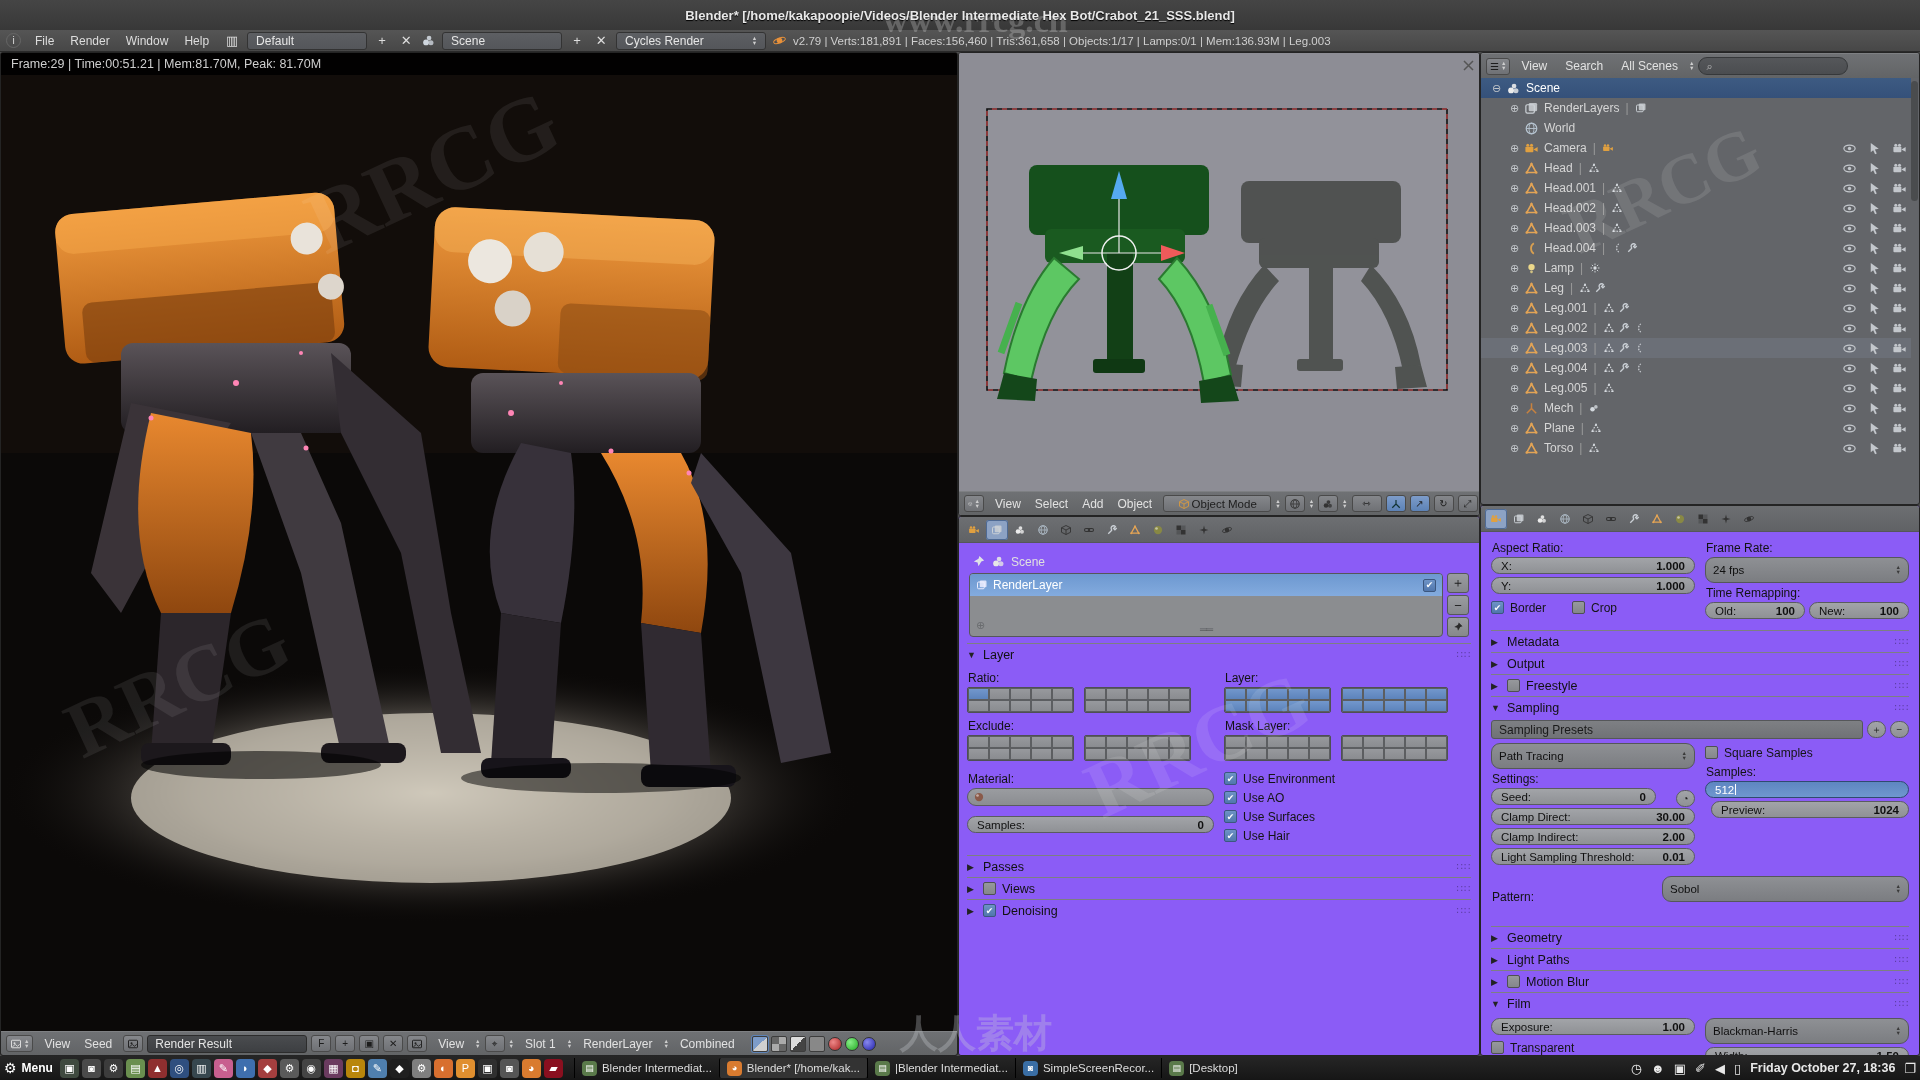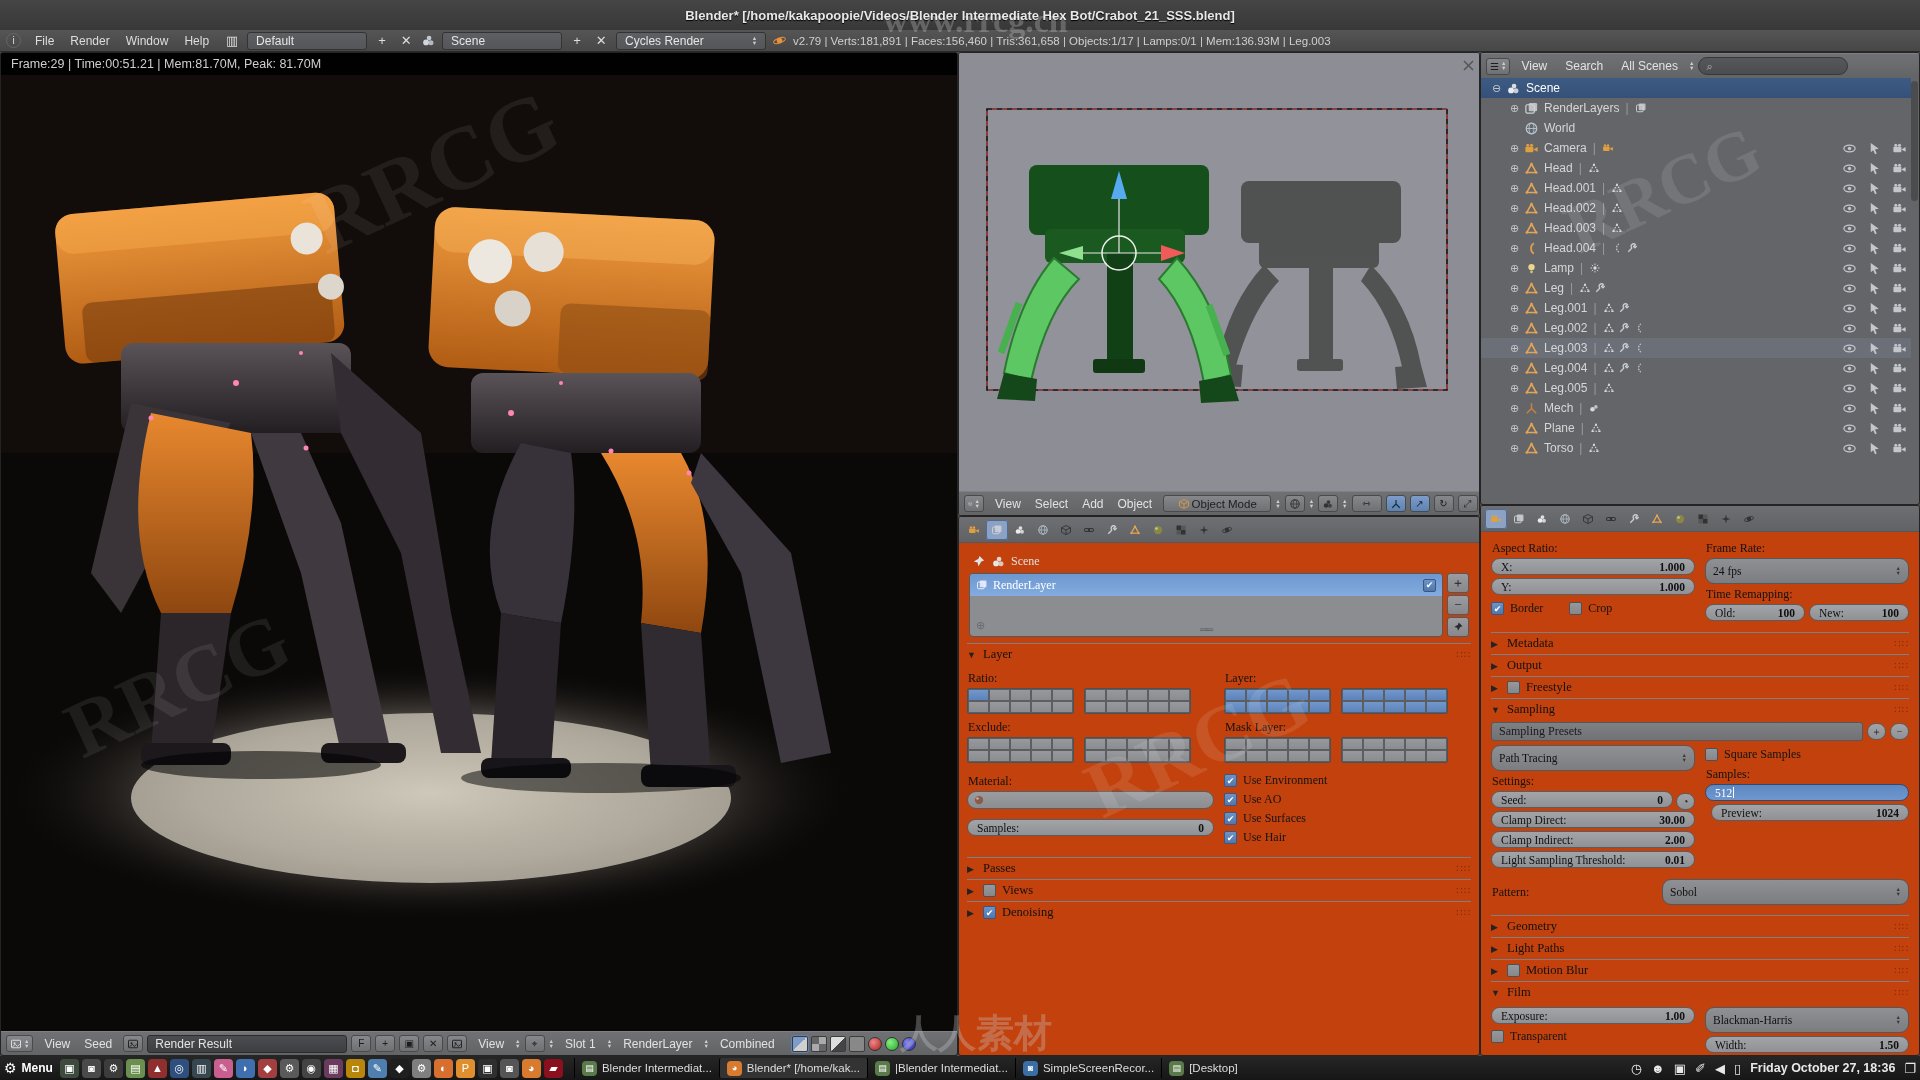--- a/index.html
+++ b/index.html
@@ -34,21 +34,21 @@
   #image-editor .hdr { position:absolute; left:0; bottom:0; width:100%; height:24px; }
   .darkfield { background:linear-gradient(#4a4c4f,#3d3f42); border:1px solid #2c2c2c; border-radius:3px; height:18px; display:flex; align-items:center; padding:0 7px; color:#e4e4e4; font-size:12px; }
   .chanbtn { width:16px; height:16px; border-radius:2px; border:1px solid #3c3c3c; }
   .chanball { width:14px; height:14px; border-radius:50%; border:1px solid #333; }
 
   
   #viewport { left:958px; top:52px; width:522px; height:464px; background:#8b8b93; }
   #viewport .hdr { position:absolute; left:0; bottom:0; width:100%; height:24px; }
 
   
-  .props { background:#c2410c; color:#1a1a1a; font-size:12px;font-family:Liberation Serif, serif; }
+  .props { background:#8b5cf6; color:#1a1a1a; font-size:12px; }
   .ptabs { height:26px; background:linear-gradient(#6d6f72,#606265); border-bottom:1px solid #55575a; display:flex; align-items:center; gap:1px; padding:0 4px; }
   .ptab { width:22px; height:20px; border-radius:3px; display:flex; align-items:center; justify-content:center; }
   .ptab.active { background:#8ca2c4; box-shadow:inset 0 0 0 1px #4f6a93; }
   .pbody { padding:6px 8px 0 8px; }
   .phead { height:22px; display:flex; align-items:center; gap:6px; color:#111; font-size:12.5px; border-top:1px solid #7d7f82; }
   .phead .tri { font-size:9px; color:#222; width:10px; }
   .phead .dots { margin-left:auto; color:rgba(0,0,0,.35); letter-spacing:1px; font-size:10px; }
   .label { color:#121212; font-size:12px; margin:3px 0 2px 1px; }
   .num { background:linear-gradient(#a2a4a8,#8f9195); border:1px solid #5a5c5f; border-radius:9px; height:17px; display:flex; align-items:center; justify-content:space-between; padding:0 9px; color:#101010; font-size:11.5px; margin-bottom:3px; }
   .num .v { font-weight:bold; }
@@ -345,21 +345,21 @@
         </span>
       <span id="imged-menus" class="row" style="height:100%">
           <span class="menu-item">View</span>
           <span class="menu-item">Seed</span>
         </span>
       <span class="hbtn">
           <svg class="ic12" style="color:#222">
             <use href="#i-image"></use>
           </svg>
         </span>
-      <span class="darkfield" style="width:200px">
+      <span class="darkfield" style="width:160px">
           <span>Render Result</span>
         </span>
       <span class="hbtn">F</span>
       <span class="hbtn">+</span>
       <span class="hbtn">▣</span>
       <span class="hbtn">✕</span>
       <span class="hbtn">
           <svg class="ic12" style="color:#222">
             <use href="#i-image"></use>
           </svg>
@@ -1344,21 +1344,21 @@
         <span class="roundbtn">−</span>
       </div>
 
       <div class="two-col">
         <div>
           <div class="drop">
               <span>Path Tracing</span>
               <span class="updn">▲<br>▼</span>
             </div>
           <div class="label">Settings:</div>
-          <div class="row" style="gap:3px">
+          <div class="row" style="gap:20px">
             <div class="num" style="flex:1">
                 <span>Seed:</span>
                 <span class="v">0</span>
               </div>
             <span class="roundbtn">◔</span>
           </div>
           <div class="num">
               <span>Clamp Direct:</span>
               <span class="v">30.00</span>
             </div>
@@ -1383,21 +1383,21 @@
             </div>
           <div class="num" style="margin-left:6px">
               <span>Preview:</span>
               <span class="v">1024</span>
             </div>
         </div>
       </div>
 
       <div class="row" style="gap:0;margin-top:8px">
         <span class="label" style="width:170px">Pattern:</span>
-        <div class="drop" style="flex:1;margin-bottom:0">
+        <div class="drop" style="flex:1;margin-bottom:14px">
             <span>Sobol</span>
             <span class="updn">▲<br>▼</span>
           </div>
       </div>
 
       <div id="right-collapsed2" style="margin-top:10px">
           <div class="phead">
             <span class="tri">▶</span>
             <span>Geometry</span>
             <span class="dots">∷∷</span>

